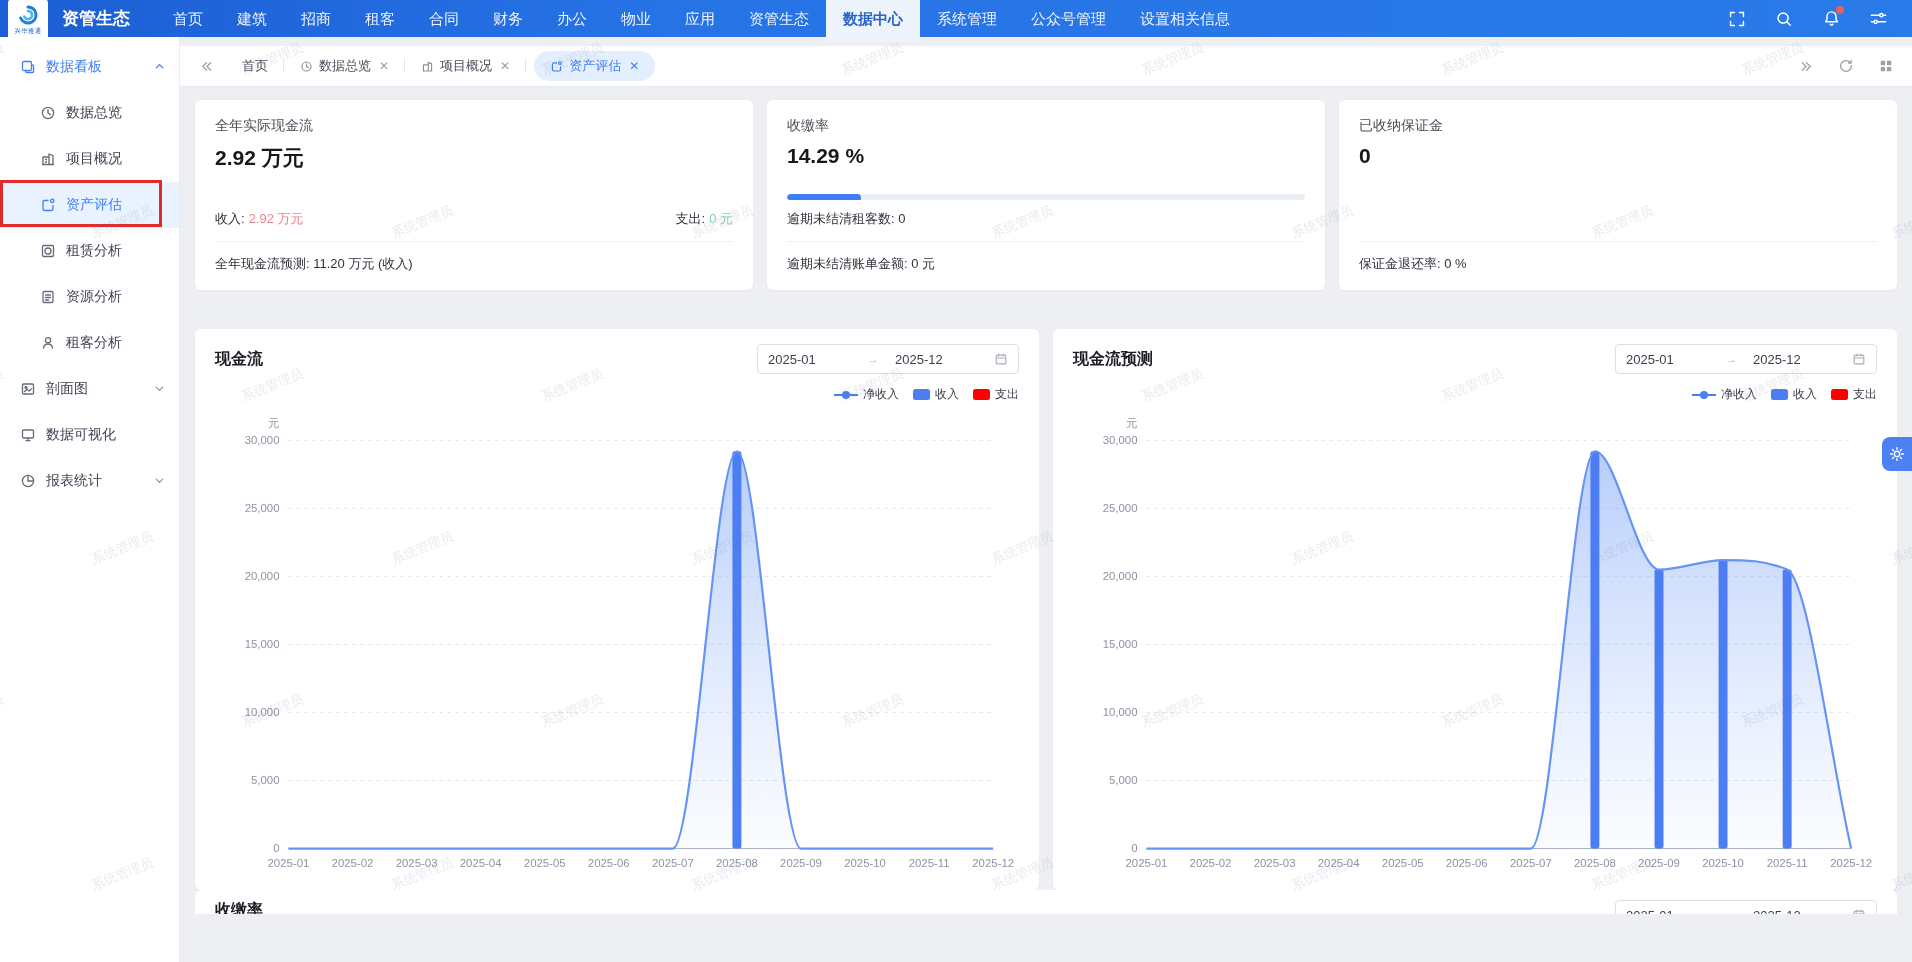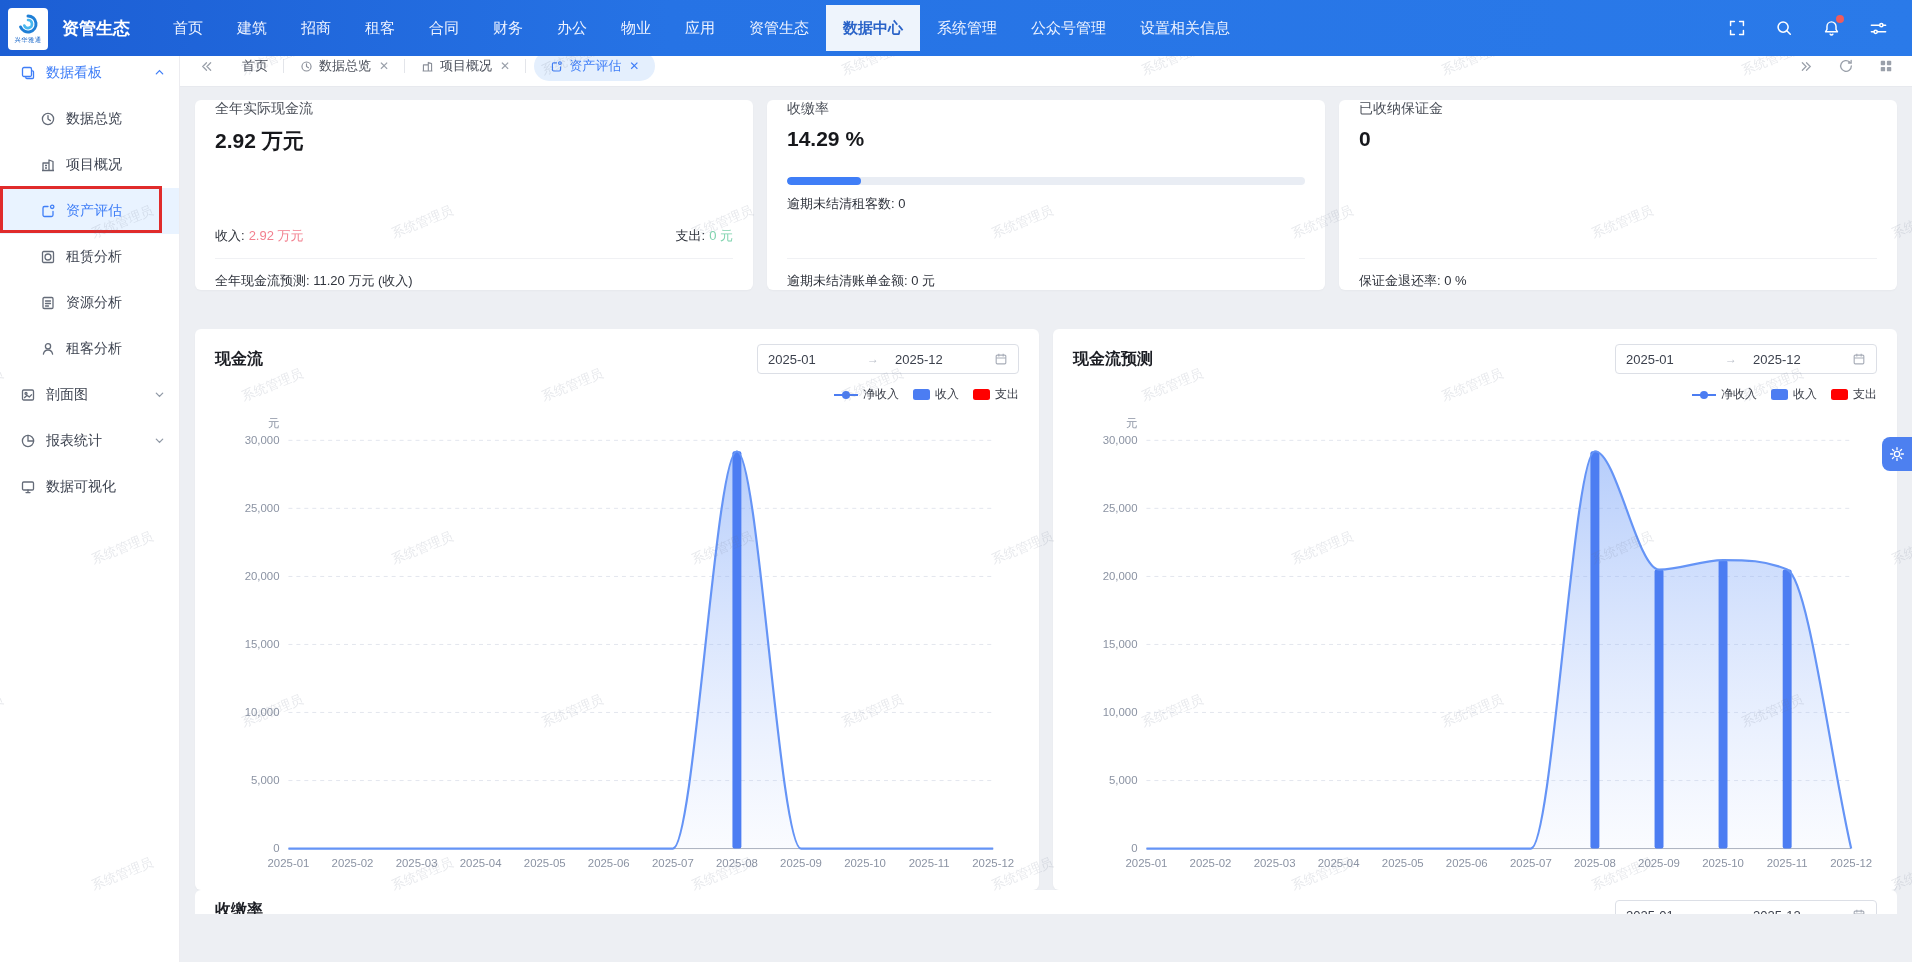--- a/index.html
+++ b/index.html
@@ -1,35 +1,35 @@
 <!DOCTYPE html>
 <html><head>
 <meta charset="utf-8">
 <style>
   * { margin:0; padding:0; box-sizing:border-box; }
   html,body { width:1912px; height:962px; overflow:hidden; font-family:"Liberation Sans","DejaVu Sans",sans-serif; background:#edeff3; }
 
   
-  .navbar { position:absolute; left:0; top:0; width:1912px; height:56px;
+  .navbar { position:absolute; left:0; top:0; width:1912px; height:37px;
     background:linear-gradient(90deg,#1c5ed4 0%,#2673e5 35%,#2a7ae9 100%);
     display:flex; align-items:center; z-index:6; }
   .logo-box { width:40px; height:42px; background:#fff; border-radius:4px; margin:2px 10px 0 8px;
     display:flex; flex-direction:column; align-items:center; justify-content:center; cursor:pointer; }
   .logo-box .logo-txt { font-size:7px; color:#1766c9; letter-spacing:.5px; white-space:nowrap; transform:scale(.9); }
   .brand { color:#fff; font-size:17px; font-weight:bold; margin:0 26px 0 4px; }
   .nav-items { display:flex; height:46px; }
   .nav-item { height:46px; line-height:46px; padding:0 17px; font-size:15px; color:#eef3ff; cursor:pointer; white-space:nowrap; }
   .nav-item.active { background:#eef4fc; color:#2a63c8; font-weight:bold; }
   .nav-right { margin-left:auto; display:flex; align-items:center; gap:27px; padding-right:24px; color:#fff; }
   .nav-ico { position:relative; width:20px; height:20px; cursor:pointer; display:flex; align-items:center; justify-content:center; }
   .nav-ico svg { display:block; }
   .badge-dot { position:absolute; right:-3px; top:-3px; width:8px; height:8px; border-radius:50%; background:#f05b5b; }
 
   
-  .sidebar { position:absolute; left:0; top:36px; bottom:0; width:180px; background:#fff;
+  .sidebar { position:absolute; left:0; top:30px; bottom:0; width:180px; background:#fff;
     border-right:1px solid #ececf0; padding-top:14px; z-index:4; }
   .m-row { height:46px; display:flex; align-items:center; font-size:14px; color:#3d4350; cursor:pointer; padding-left:20px; position:relative; }
   .m-row .s-icon { width:16px; height:16px; margin-right:10px; color:#646b78; flex:none; }
   .m-row .chev { margin-left:auto; margin-right:14px; color:#9099a6; }
   .m-row.blue, .m-row.blue .s-icon, .m-row.blue .chev { color:#3f7ef7; }
   .m-row.child { padding-left:40px; }
   .m-row.active { background:#e9f3ff; color:#3f7ef7; }
   .m-row.active .s-icon { color:#3f7ef7; }
   .annotation-rect { position:absolute; left:0; top:150px; width:162px; height:47px; border:3px solid #e02b2b; z-index:9; pointer-events:none; }
 
@@ -42,21 +42,21 @@
   .tab:not(.active):not(:last-child)::after { content:""; position:absolute; right:0; top:13px; height:14px; width:1px; background:#e3e5ea; }
   .tab .t-ico { color:#8a8f99; display:flex; }
   .tab .t-close { color:#9aa0aa; font-size:12px; margin-left:2px; }
   .tab.active { background:#e4effd; color:#3f7ef7; height:30px; border-radius:15px; margin:0 8px; }
   .tab.active .t-ico, .tab.active .t-close { color:#3f7ef7; }
   .tabbar-right { display:flex; align-items:center; gap:20px; margin-left:auto; }
 
   
   .content { position:absolute; left:180px; top:87px; right:0; bottom:0; background:#edeff3; padding:13px 15px; overflow:hidden; }
   .stats-row { display:flex; gap:14px; height:190px; margin-bottom:19px; }
-  .card { background:#fff; border-radius:6px; flex:1; padding:0 20px; display:flex; flex-direction:column; box-shadow:0 1px 2px rgba(0,0,0,.03); }
+  .card { background:#fff; border-radius:6px; flex:1; padding:17px 20px; display:flex; flex-direction:column; box-shadow:0 1px 2px rgba(0,0,0,.03); }
   .c-title { font-size:14px; color:#4a4f58; }
   .c-value { font-size:21px; font-weight:bold; color:#17181c; margin-top:9px; }
   .c-spacer { flex:1; }
   .kv-row { display:flex; justify-content:space-between; font-size:13px; color:#2f333c; }
   .v-pink { color:#f2808f; margin-left:4px; }
   .v-green { color:#7fd3ae; margin-left:4px; }
   .c-div { border-top:1px solid #f0f1f4; margin:13px 0; }
   .c-foot { font-size:13px; color:#2f333c; }
   .progress { height:8px; border-radius:4px; background:#e9edf4; margin:26px 0 10px; overflow:hidden; }
   .progress-fill { height:8px; border-radius:4px; background:#3f7ef7; width:0; }
@@ -227,39 +227,39 @@
     <span>剖面图</span>
     <span class="chev">
       <svg width="11" height="11" viewBox="0 0 12 12" fill="none" stroke="currentColor" stroke-width="1.4" stroke-linecap="round">
           <path d="M2.5 4.5L6 8l3.5-3.5"></path>
         </svg>
     </span>
   </div>
   <div class="m-row">
     <span class="s-icon">
       <svg width="16" height="16" viewBox="0 0 16 16" fill="none" stroke="currentColor" stroke-width="1.3" stroke-linecap="round">
+          <rect x="2.5" y="3" width="11" height="8" rx="1.2"></rect>
+          <path d="M6 13.6h4M8 11v2.6"></path>
+        </svg>
+    </span>
+    <span>数据可视化</span>
+  </div>
+  <div class="m-row">
+    <span class="s-icon">
+      <svg width="16" height="16" viewBox="0 0 16 16" fill="none" stroke="currentColor" stroke-width="1.3" stroke-linecap="round">
           <circle cx="8" cy="8" r="5.6"></circle>
           <path d="M8 2.4V8h5.6"></path>
         </svg>
     </span>
     <span>报表统计</span>
     <span class="chev">
       <svg width="11" height="11" viewBox="0 0 12 12" fill="none" stroke="currentColor" stroke-width="1.4" stroke-linecap="round">
           <path d="M2.5 4.5L6 8l3.5-3.5"></path>
         </svg>
     </span>
-  </div>
-  <div class="m-row">
-    <span class="s-icon">
-      <svg width="16" height="16" viewBox="0 0 16 16" fill="none" stroke="currentColor" stroke-width="1.3" stroke-linecap="round">
-          <rect x="2.5" y="3" width="11" height="8" rx="1.2"></rect>
-          <path d="M6 13.6h4M8 11v2.6"></path>
-        </svg>
-    </span>
-    <span>数据可视化</span>
   </div>
   <div class="annotation-rect"></div>
 </aside>
 
 <div class="tabbar">
   <span class="tb-ctl">
     <svg width="15" height="15" viewBox="0 0 18 18" fill="none" stroke="currentColor" stroke-width="1.5" stroke-linecap="round">
         <path d="M9 4.5L4.5 9 9 13.5M14 4.5L9.5 9l4.5 4.5"></path>
       </svg>
   </span>

